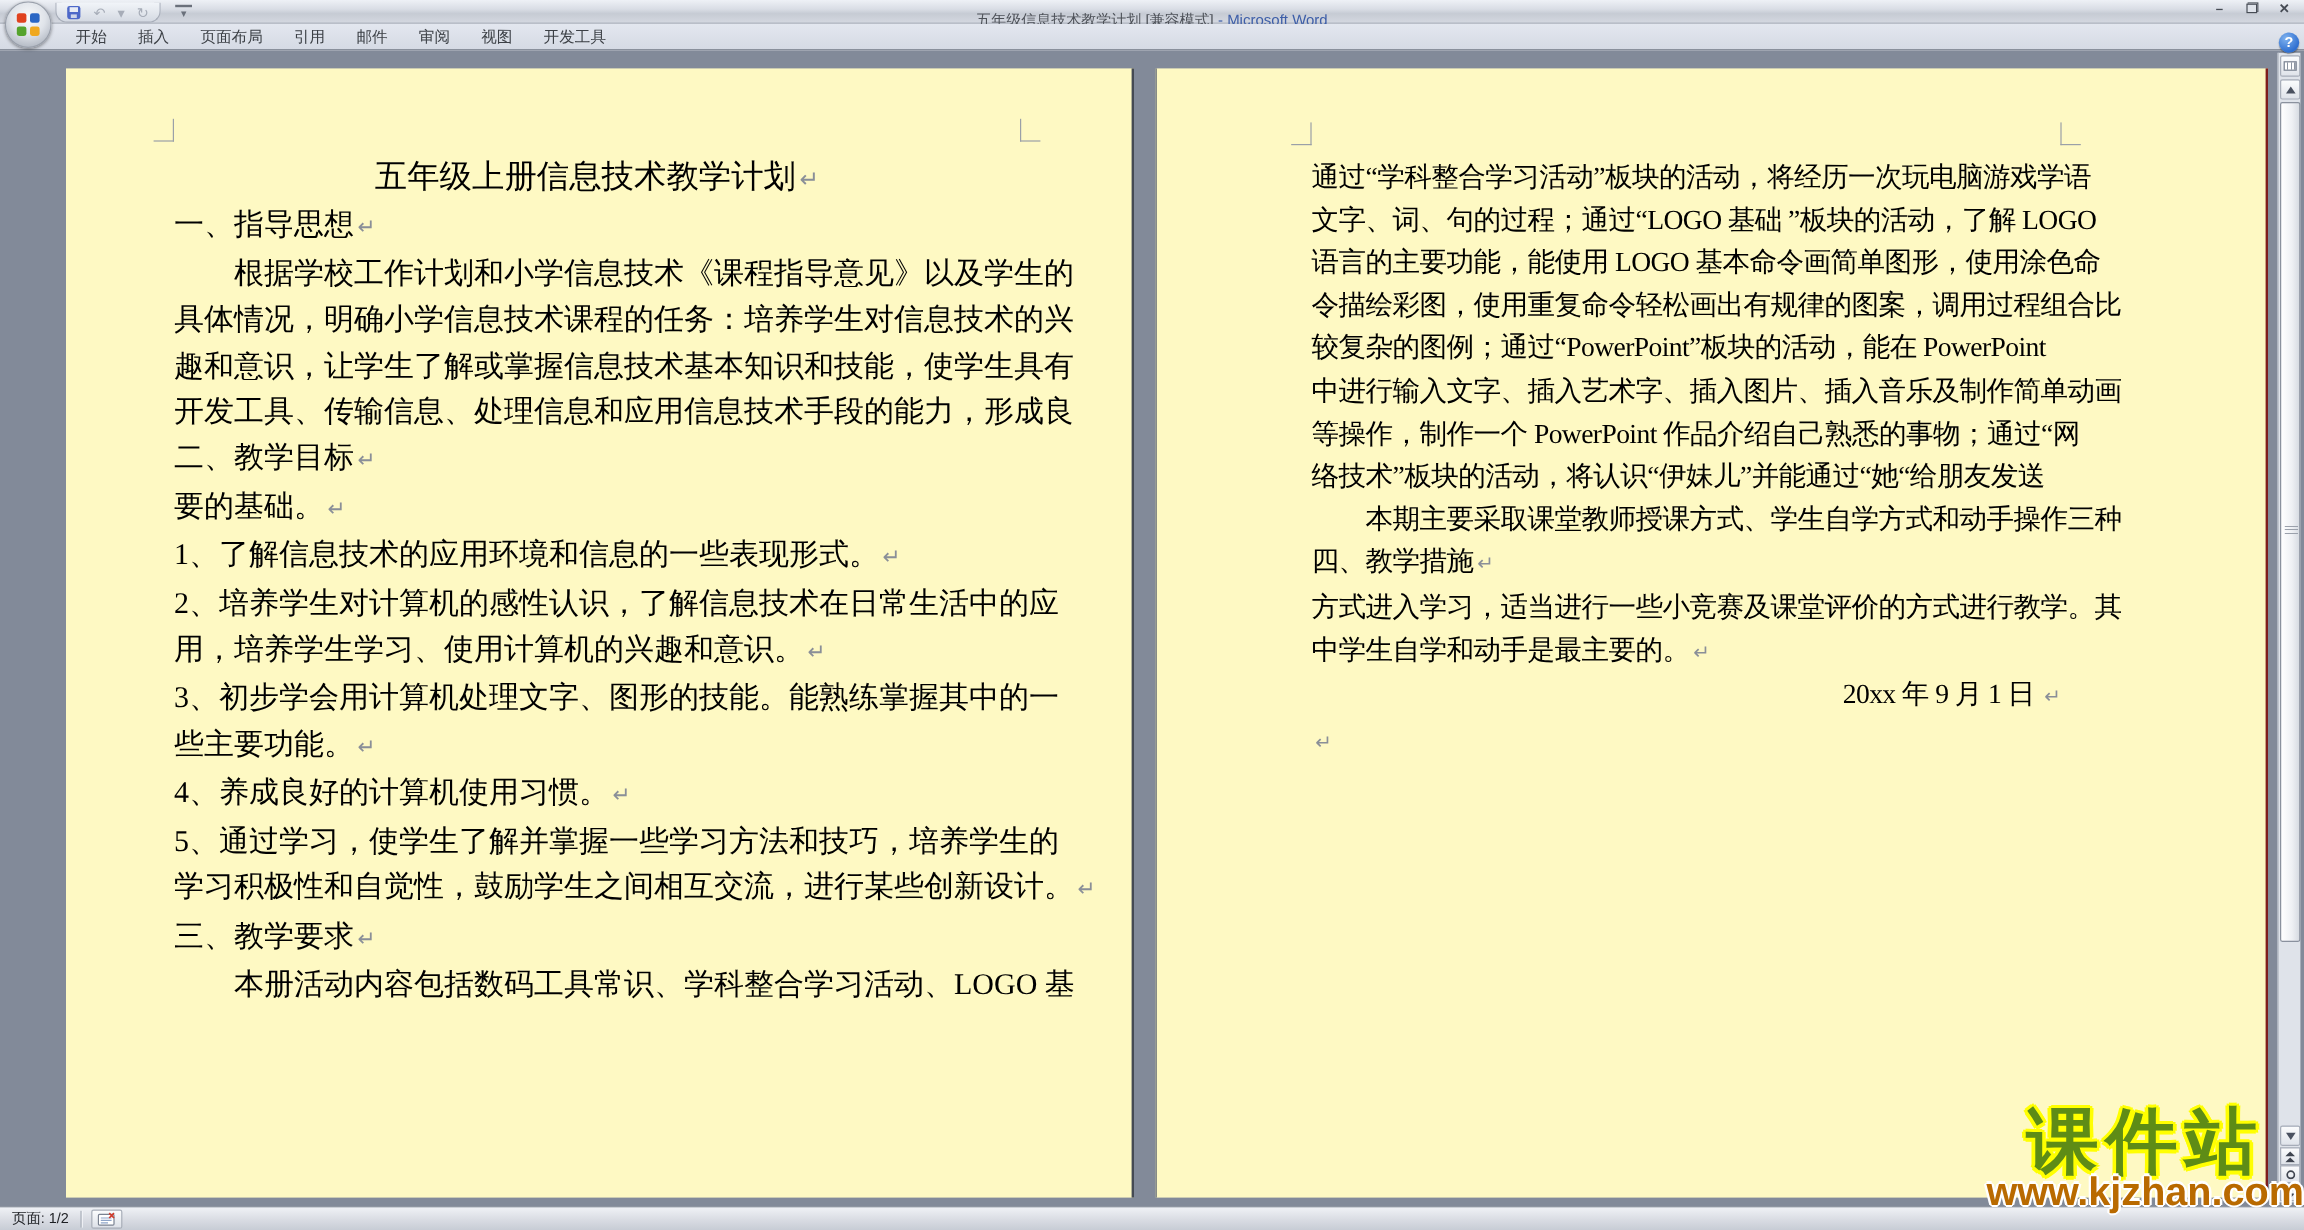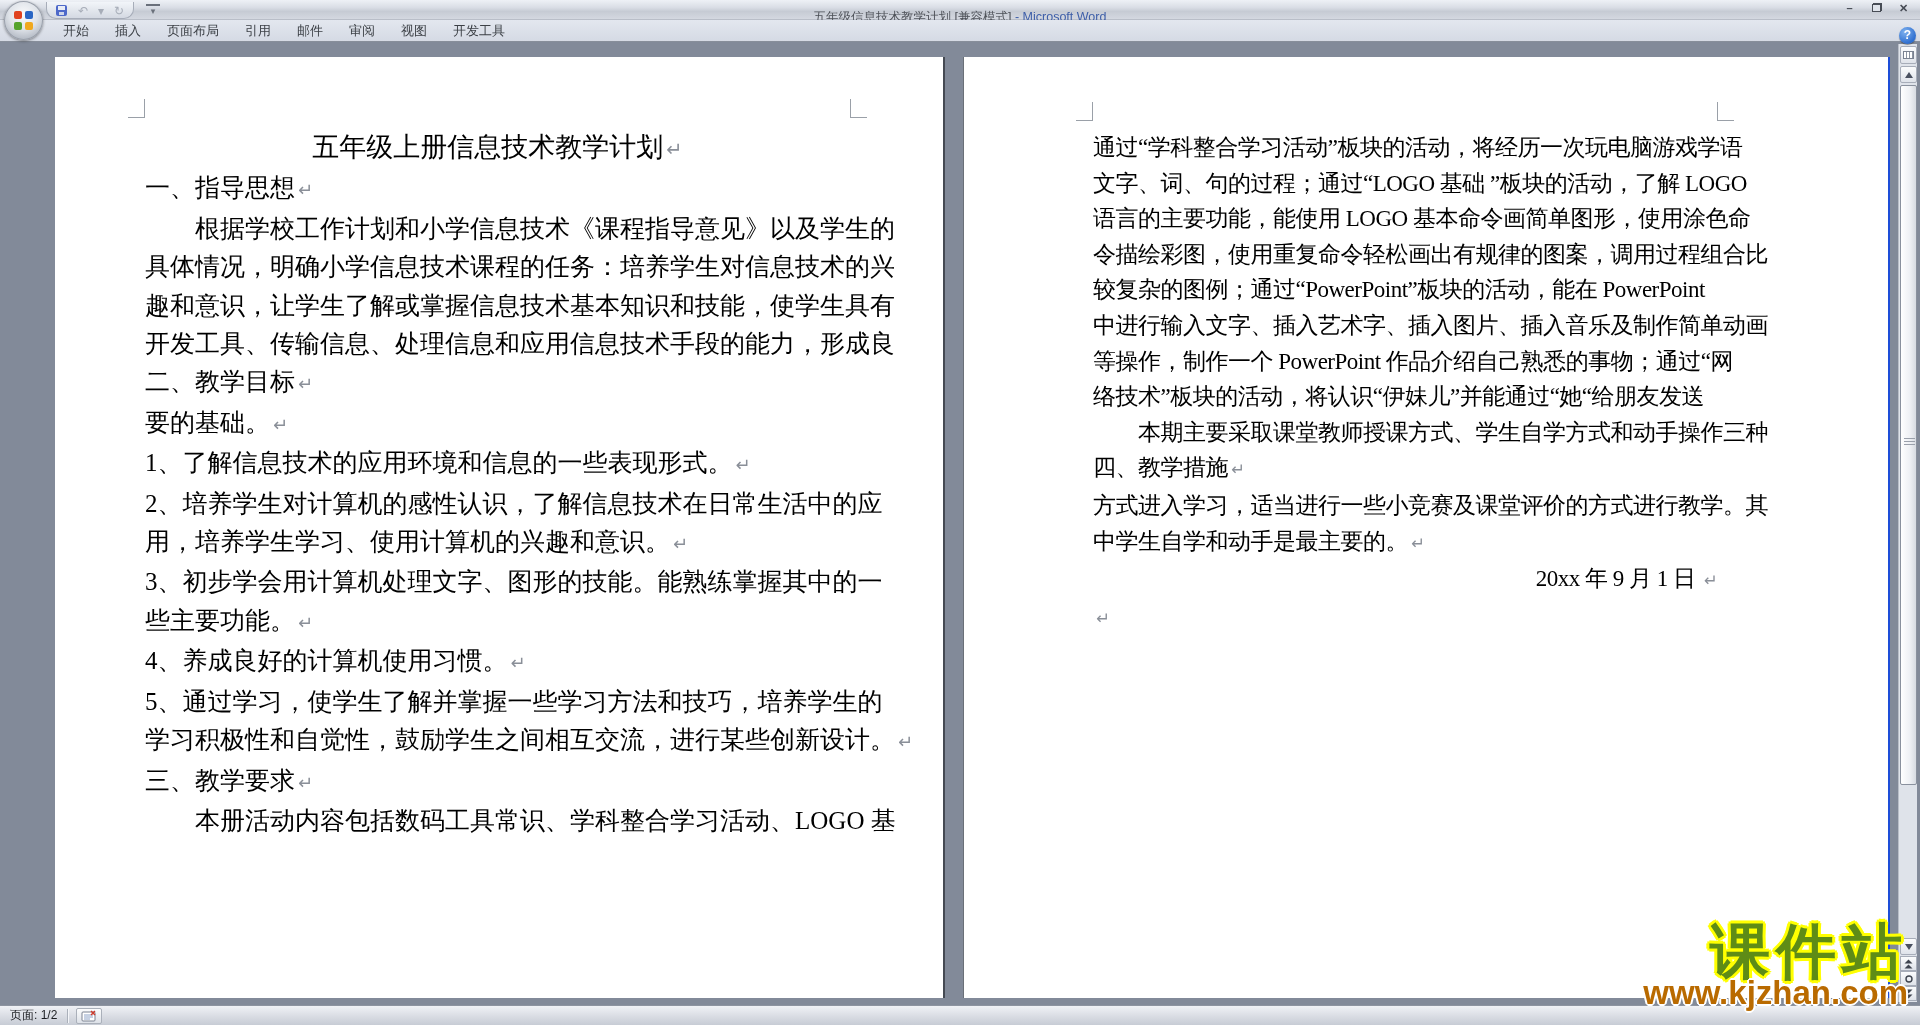--- a/index.html
+++ b/index.html
@@ -52,23 +52,23 @@
   .ribbon-tab { padding:0 13px; font-size:13px; color:#3c4046; line-height:21px;
     cursor:pointer; white-space:nowrap; }
   .help-button { position:absolute; right:4px; top:27px; width:17px; height:17px; border-radius:50%;
     background:radial-gradient(circle at 35% 30%, #7fb2ef, #2f6fd0 70%);
     color:#fff; font-size:12px; font-weight:bold; text-align:center; line-height:17px;
     box-shadow:0 1px 1px rgba(0,0,0,.4); cursor:pointer; z-index:40; }
 
   
   .canvas { position:absolute; left:0; top:42px; width:1920px; height:963px;
     background:#828a99; overflow:hidden; }
-  .page { position:absolute; top:15px; height:941px; background:#ffffff; }
+  .page { position:absolute; top:15px; height:941px; background:#fef9c3; }
   .page1 { left:55px;  width:890px; border-right:2px solid #454a53; }
-  .page2 { left:963px; width:927px; border-left:1px solid #6a7078; border-right:2px solid #1d4ed8; }
+  .page2 { left:963px; width:927px; border-left:1px solid #6a7078; border-right:2px solid #7f1d1d; }
 
   .doc-lines { position:absolute; color:#000;
     font-family:"Liberation Serif","DejaVu Serif",serif; }
   #p1-lines { left:90px;  top:71px; width:705px; font-size:25px; line-height:38.4px; }
   #p2-lines { left:129px; top:73px; width:624px; font-size:23px; line-height:35.6px; letter-spacing:-0.5px; }
   .doc-line { white-space:nowrap; }
   .doc-line.center { text-align:center; font-size:27px; }
   .doc-line.right  { text-align:right; }
   .pilcrow { color:#8a8f98; font-size:0.72em; margin-left:3px;
     font-family:"DejaVu Sans",sans-serif; }
@@ -106,21 +106,21 @@
     background:linear-gradient(#f0f2f6,#d9dce3 55%,#c7ccd5);
     border-top:1px solid #8d94a0; font-size:12px; color:#1c1e22;
     display:flex; align-items:center; }
   .page-indicator { padding:0 10px; cursor:pointer; }
   .sb-sep { width:1px; height:14px; background:#aab0ba; box-shadow:1px 0 0 #f4f6f9; }
   .proof-button { margin-left:8px; width:26px; height:16px; display:flex; align-items:center;
     justify-content:center; border:1px solid #aab0ba; border-radius:2px;
     background:linear-gradient(#fbfcfd,#dde1e8); cursor:pointer; }
 
   
-  .watermark { position:absolute; right:12px; bottom:16px; text-align:right;
+  .watermark { position:absolute; right:0; bottom:16px; text-align:center;
     z-index:60; pointer-events:none; line-height:1; }
   .brand-text { font-size:60px; font-weight:bold; letter-spacing:6px; color:#5e8c16;
     text-shadow:-3px 0 #ffff00, 3px 0 #ffff00, 0 -3px #ffff00, 0 3px #ffff00,
                 -2px -2px #ffff00, 2px -2px #ffff00, -2px 2px #ffff00, 2px 2px #ffff00; }
   .brand-url { margin-top:-6px; font-size:33px; font-weight:bold; color:#b96a00;
     text-shadow:-2px 0 #fff, 2px 0 #fff, 0 -2px #fff, 0 2px #fff,
                 -1px -1px #fff, 1px -1px #fff, -1px 1px #fff, 1px 1px #fff; }
 </style>
 </head>
 <body>

